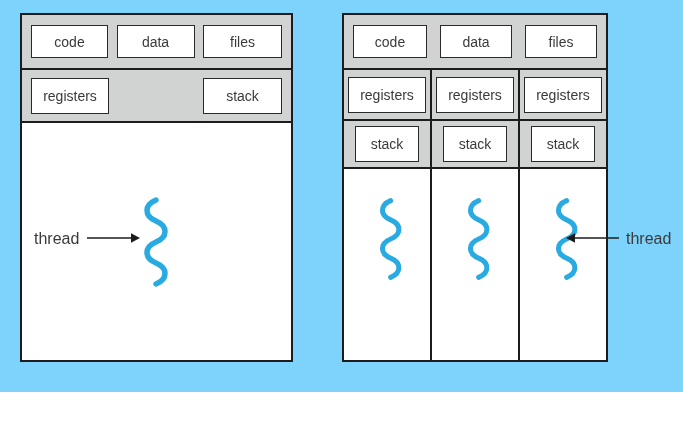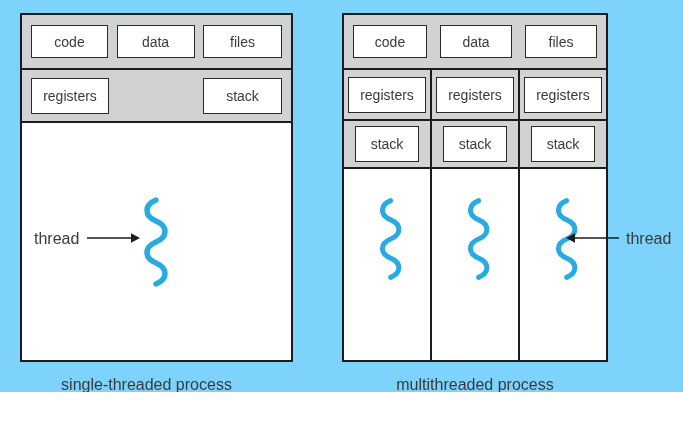--- a/index.html
+++ b/index.html
@@ -155,15 +155,13 @@
       </div>
     </div>
   </div>
 
   <svg class="arrow abs" style="left:566px; top:231px;" width="54" height="14" aria-hidden="true">
     <line x1="9" y1="7" x2="53" y2="7"></line>
     <polygon points="9,2.2 0,7 9,11.8"></polygon>
   </svg>
   <span class="thread-label" style="left:626px; top:230px;">thread</span>
 
-  <div class="caption caption-left">single-threaded process</div>
-  <div class="caption caption-right">multithreaded process</div>
 </div>
 
 </body></html>

